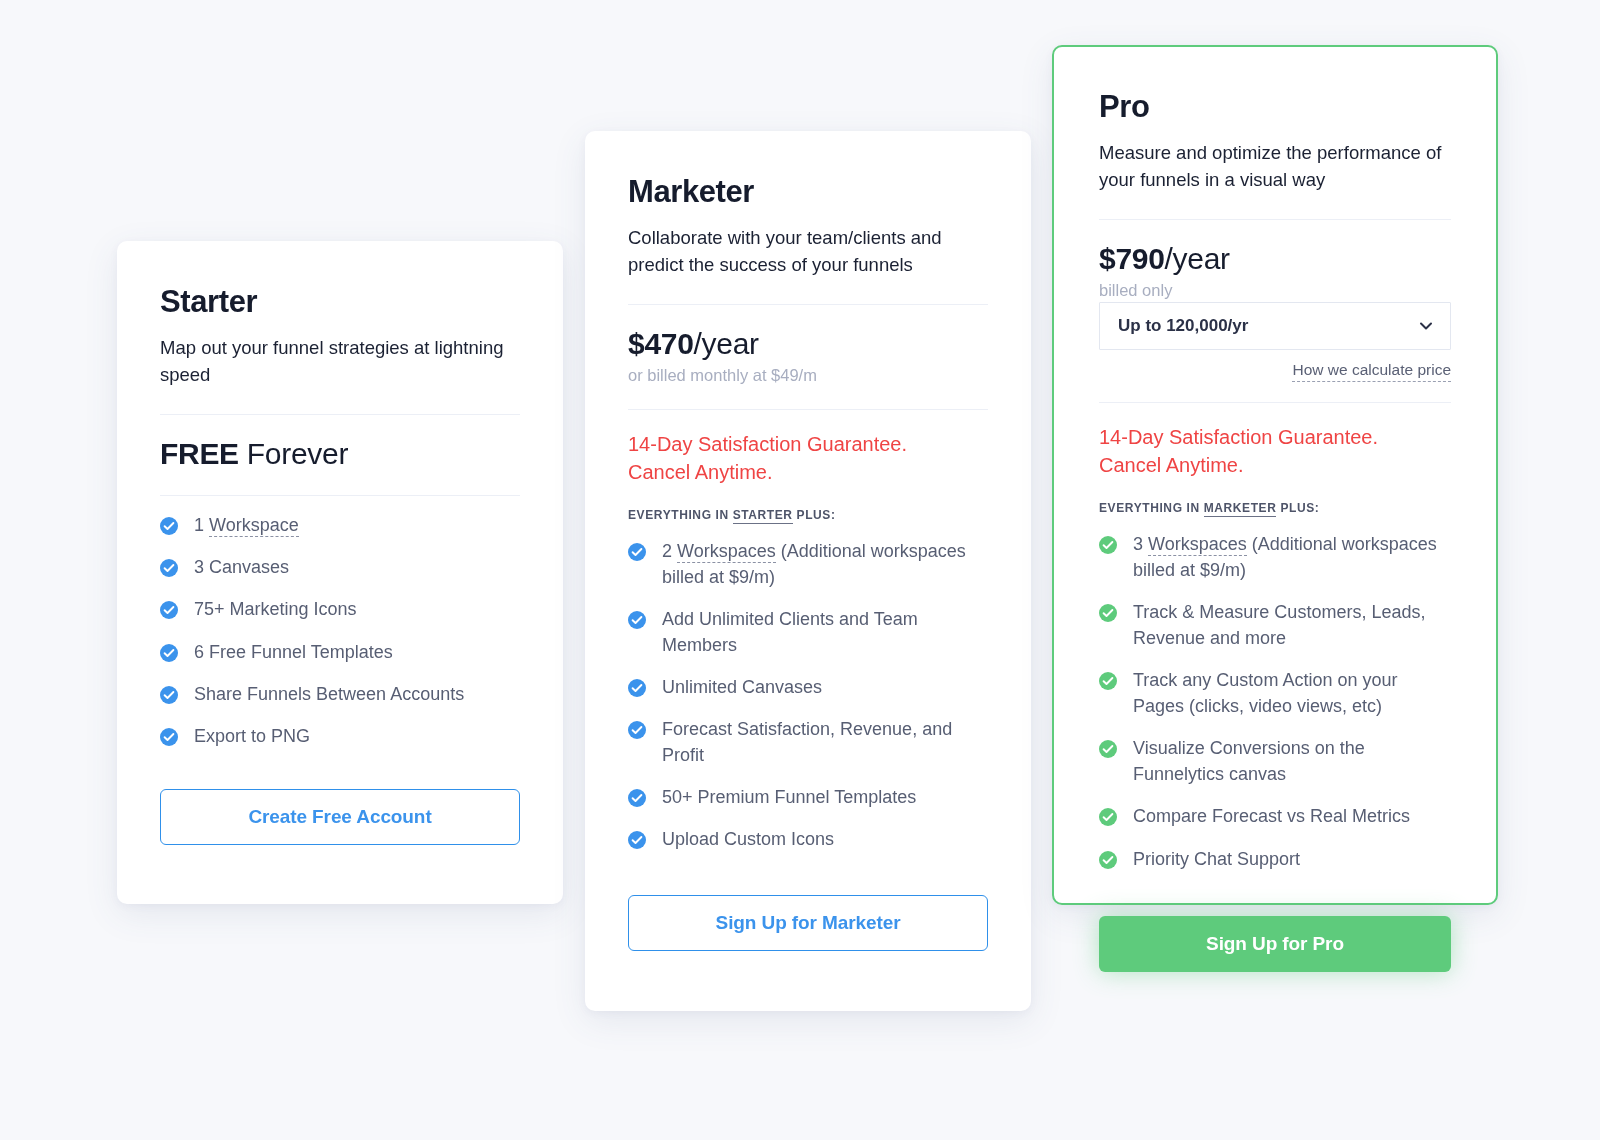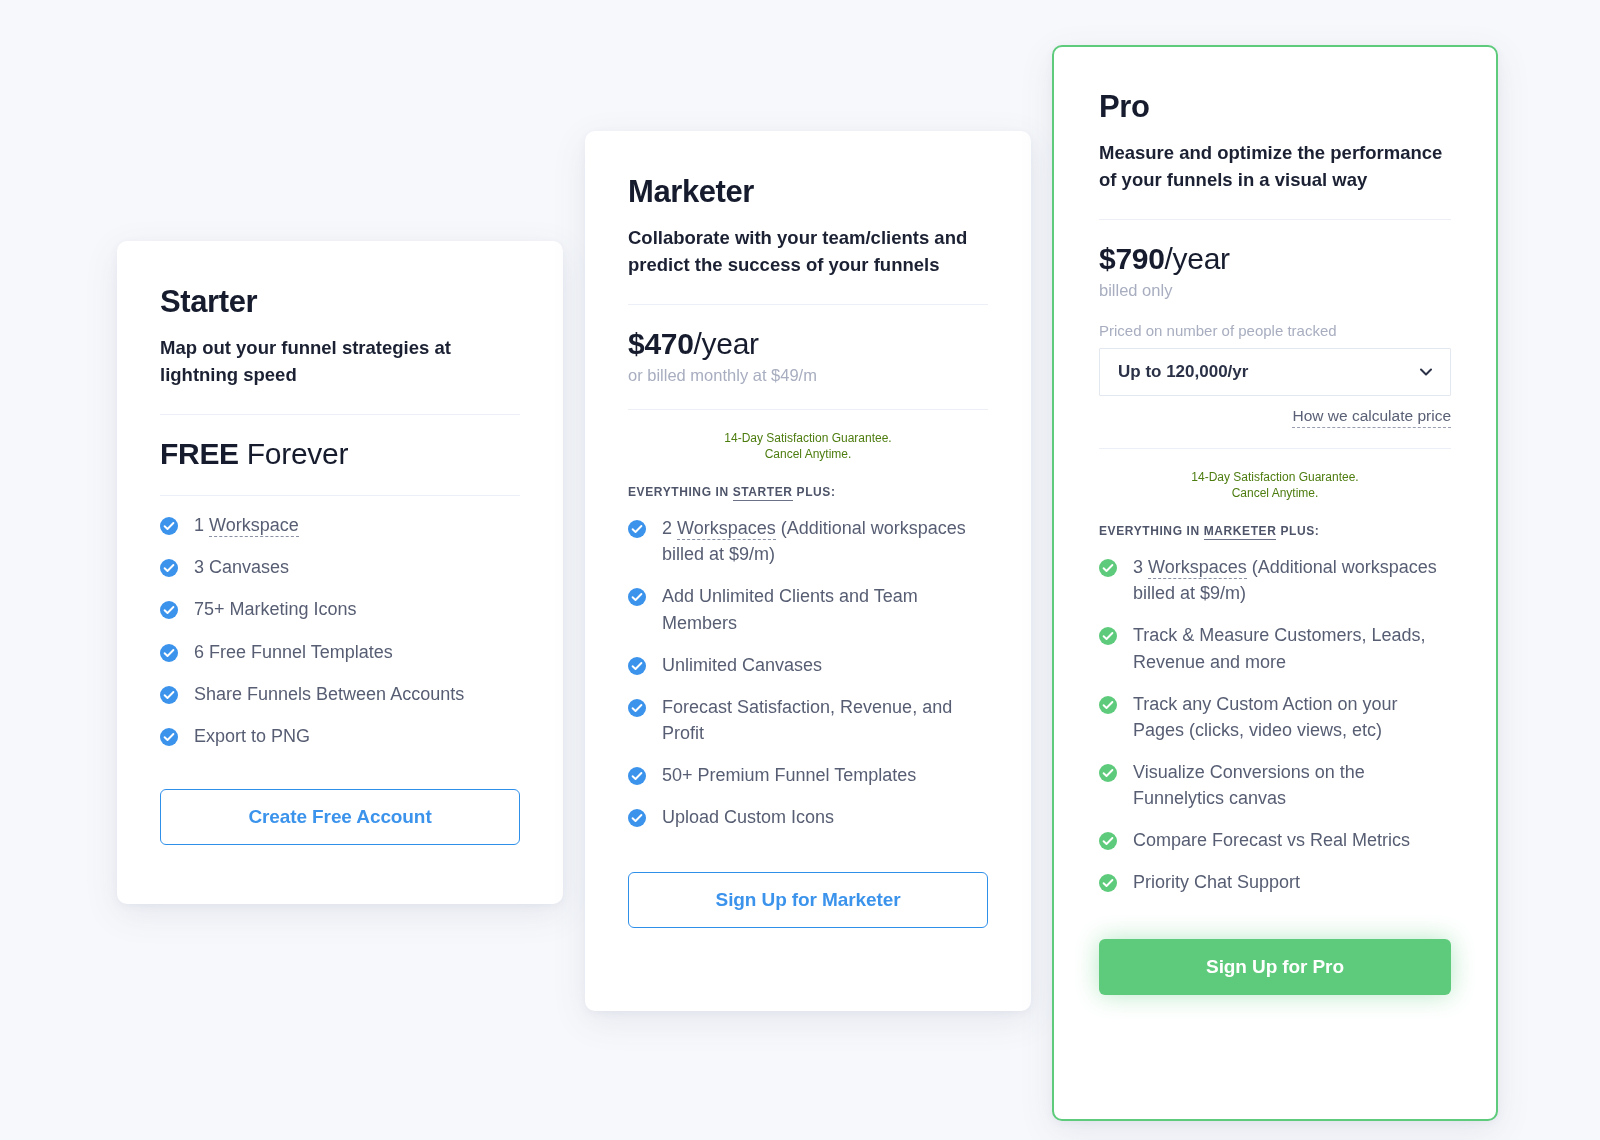--- a/index.html
+++ b/index.html
@@ -42,41 +42,41 @@
     top: 131px;
     width: 446px;
     height: 880px;
     padding: 44px 43px 0 43px;
     box-shadow: 0 10px 34px rgba(69, 86, 130, 0.10), 0 2px 8px rgba(69,86,130,0.05);
   }
   .card-pro {
     left: 1052px;
     top: 45px;
     width: 446px;
-    height: 1076px;
+    height: 860px;
     padding: 43px 45px 0 45px;
     border: 2px solid #5ecb7c;
     box-shadow: 0 10px 34px rgba(69, 86, 130, 0.10), 0 2px 8px rgba(69,86,130,0.05);
   }
 
   
   .plan-title {
     font-size: 31px;
     font-weight: bold;
     color: #161c2d;
     letter-spacing: -0.4px;
     margin: 0 0 16px 0;
     line-height: 1.1;
   }
   .plan-desc {
     font-size: 18.5px;
     color: #1b2133;
     line-height: 1.45;
     margin: 0;
-    font-weight: 700;
+    font-weight: 400;
   }
 
   .divider {
     height: 1px;
     background: #eceff6;
     margin: 25px 0 0 0;
   }
 
   .price-block { padding-top: 22px; }
   .price-line {
@@ -88,23 +88,23 @@
   .price-amount { font-weight: bold; }
   .price-period { font-weight: 400; }
   .price-sub {
     font-size: 16.5px;
     color: #a8aec0;
     margin-top: 4px;
     line-height: 1.3;
   }
 
   .guarantee {
-    text-align: center;
-    font-size: 12px;
-    color: #4d7c0f;
+    text-align: left;
+    font-size: 20px;
+    color: #ef4444;
     line-height: 1.4;
     padding: 20px 0 0 0;
   }
 
   .everything {
     font-size: 12px;
     font-weight: bold;
     color: #4e5469;
     letter-spacing: 0.6px;
     padding-top: 22px;
@@ -377,21 +377,20 @@
   <div class="card card-pro">
     <h2 class="plan-title">Pro</h2>
     <p class="plan-desc">Measure and optimize the performance of your funnels in a visual way</p>
     <div class="divider"></div>
     <div class="price-block">
       <div class="price-line">
         <span class="price-amount">$790</span><span class="price-period">/year</span>
       </div>
       <div class="price-sub">billed only</div>
     </div>
-    <div class="select-label">Priced on number of people tracked</div>
     <div class="select-box">
       <span class="select-value">Up to 120,000/yr</span>
       <span class="chevron">
         <svg viewBox="0 0 16 16" fill="none">
             <path d="M3 5.5L8 10.5L13 5.5" stroke="#2b3147" stroke-width="2" stroke-linecap="round" stroke-linejoin="round"></path>
           </svg>
       </span>
     </div>
     <div class="calc-link-row">
       <span class="calc-link">How we calculate price</span>

